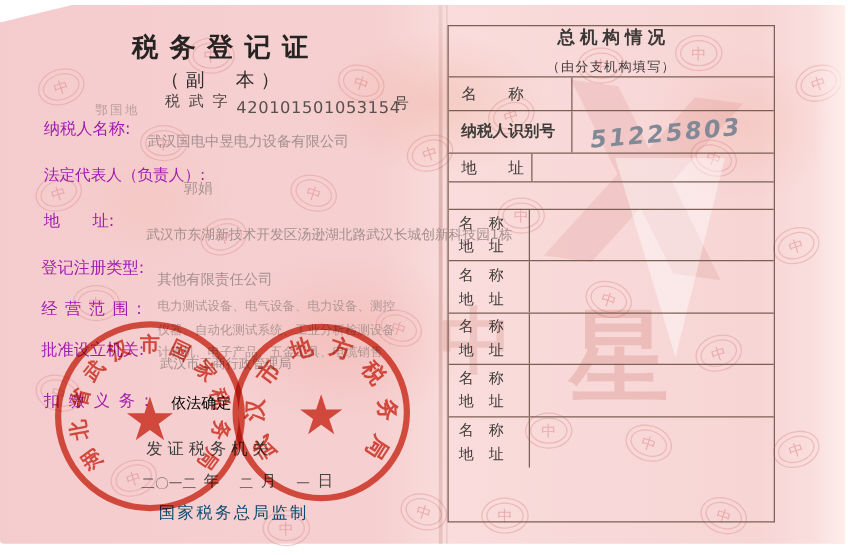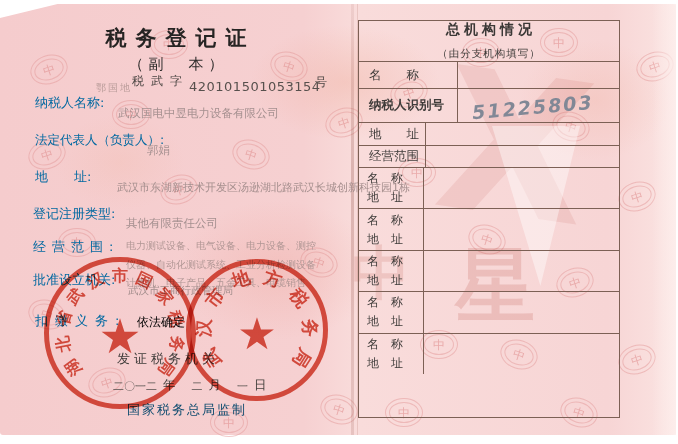--- a/index.html
+++ b/index.html
@@ -23,27 +23,27 @@
   .wm-tri{left:492px;top:126px;width:88px;height:160px;background:rgba(255,255,255,.42);
           clip-path:polygon(0 0,100% 0,55% 100%);z-index:2;position:absolute;}
   .fold{position:absolute;left:351px;top:4px;width:3px;height:431px;z-index:2;
         background:linear-gradient(180deg,rgba(150,85,75,.10),rgba(150,85,75,.3) 40%,rgba(150,85,75,.18));}
   .fold2{position:absolute;left:357px;top:4px;width:1px;height:431px;background:rgba(160,95,85,.18);z-index:2;}
   .edgeR{position:absolute;left:652px;top:4px;width:24px;height:431px;z-index:2;
          background:linear-gradient(90deg,rgba(252,233,230,0),rgba(253,238,236,.9));}
   .corner{position:absolute;left:0;top:0;width:74px;height:18px;background:#fff;
           clip-path:polygon(0 0,100% 0,0 100%);z-index:9;}
   .f{position:absolute;z-index:4;white-space:nowrap;}
-  .lb{color:#0369a1;font-size:13px;}
+  .lb{color:#a21caf;font-size:13px;}
   .val{color:#a59090;}
   .title{left:88px;top:24px;width:176px;text-align:center;font-size:21px;font-weight:bold;
          letter-spacing:9px;text-indent:9px;color:#262423;}
   .subtitle{left:88px;top:55px;width:176px;text-align:center;font-size:15px;letter-spacing:5px;
             text-indent:5px;color:#2e2c2b;}
-  .ser-prefix{left:96px;top:81px;font-size:10px;color:#bc9e9c;letter-spacing:2px;}
+  .ser-prefix{left:76px;top:81px;font-size:10px;color:#bc9e9c;letter-spacing:2px;}
   .ser-mid{left:132px;top:73px;font-size:12px;letter-spacing:7px;color:#4a4542;}
   .ser-num{left:189px;top:79px;font-size:13px;color:#57504d;letter-spacing:.5px;}
   .ser-suffix{left:315px;top:74px;font-size:12px;color:#4a4542;}
   .l-taxpayer{left:35px;top:94px;}    .v-taxpayer{left:118px;top:106px;font-size:11.5px;}
   .l-legal{left:35px;top:132px;font-size:12.5px;} .v-legal{left:147px;top:143px;font-size:11.5px;}
   .l-addr{left:35px;top:168px;}       .v-addr{left:117px;top:180px;font-size:11px;z-index:5;color:#a58f8e;}
   .l-reg{left:33px;top:205px;}        .v-reg{left:126px;top:216px;font-size:11.5px;}
   .l-scope{left:33px;top:238px;letter-spacing:6px;}
   .v-scope{left:126px;top:237px;font-size:10px;color:#b19795;line-height:18.5px;white-space:nowrap;}
   .l-appr{left:33px;top:271px;text-align:right;}       .v-appr{left:128px;top:284px;font-size:10.5px;color:#a58f8e;z-index:5;}
@@ -304,21 +304,20 @@
       <div class="lab w99">纳税人识别号</div>
       <div class="cell">
         <span class="hand">51225803</span>
       </div>
     </div>
     <div class="rrow h23">
       <div class="lab w67">地　　址</div>
       <div class="cell"></div>
     </div>
     <div class="rrow h22">
-      <div class="lab w67">经营范围</div>
       <div class="cell"></div>
     </div>
     <div class="branch">
       <div class="lab2">
         <span>名　称</span>
         <span>地　址</span>
       </div>
       <div class="cell"></div>
     </div>
     <div class="branch">

